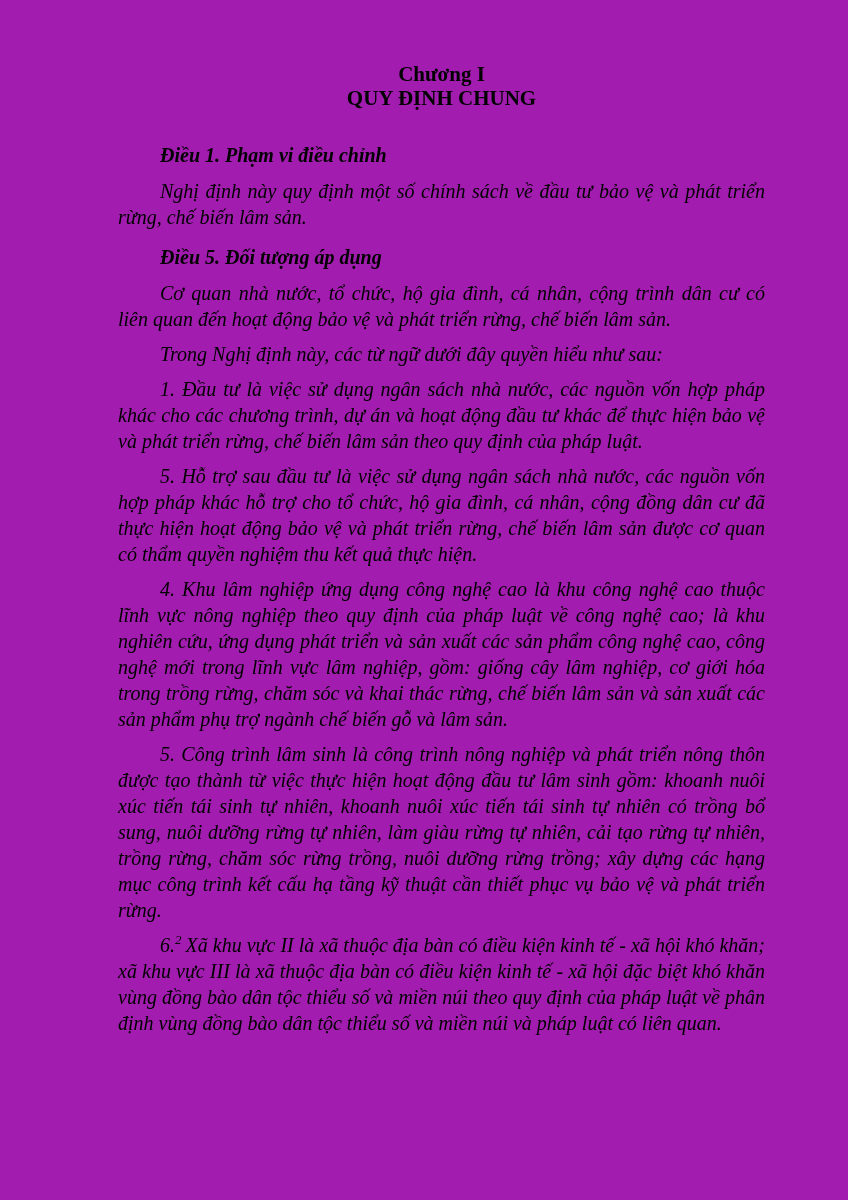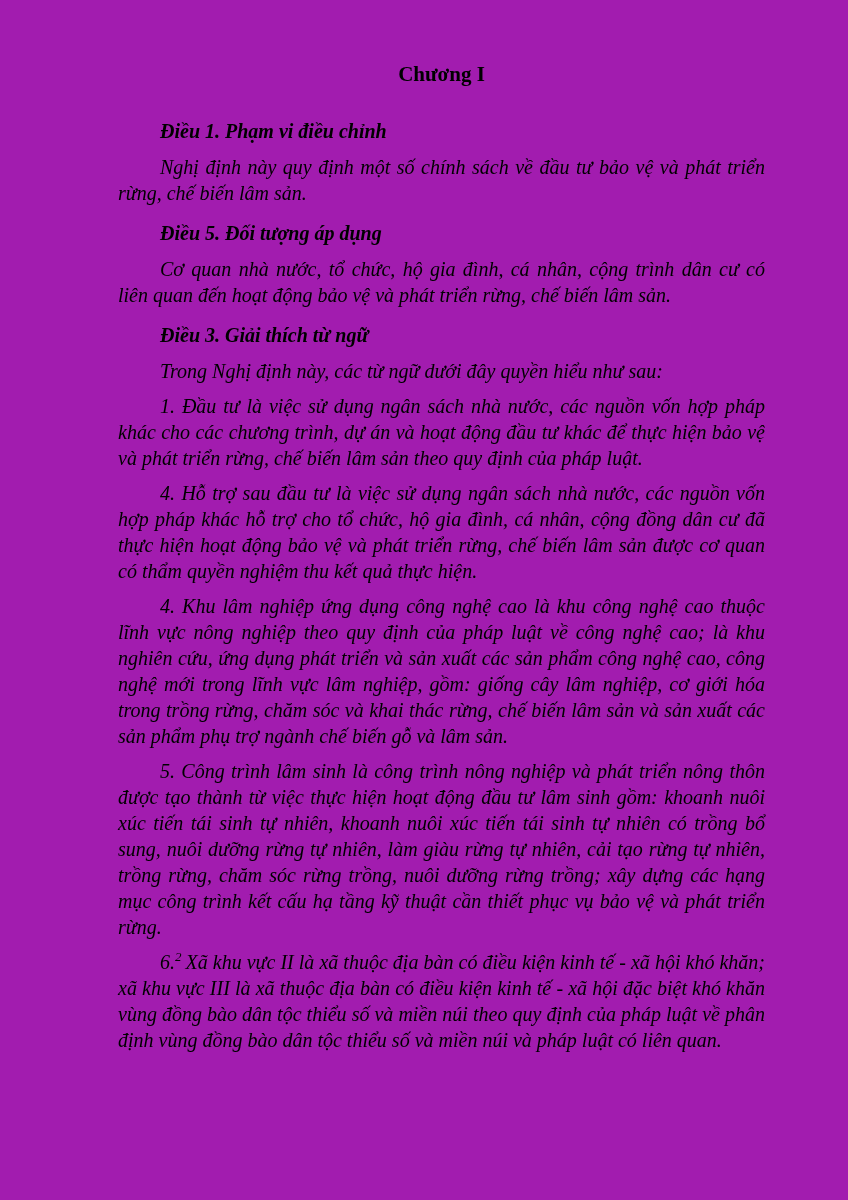--- a/index.html
+++ b/index.html
@@ -51,32 +51,32 @@
   }
 </style>
 </head>
 <body>
 
 <div class="page">
   <div class="content">
 
     <div class="chapter-block">
       <p>Chương I</p>
+      <p>QUY ĐỊNH CHUNG</p>
     </div>
 
     <p class="article-heading">Điều 1. Phạm vi điều chỉnh</p>
     <p class="body-para">Nghị định này quy định một số chính sách về đầu tư bảo vệ và phát triển rừng, chế biến lâm sản.</p>
 
     <p class="article-heading">Điều 5. Đối tượng áp dụng</p>
     <p class="body-para">Cơ quan nhà nước, tổ chức, hộ gia đình, cá nhân, cộng trình dân cư có liên quan đến hoạt động bảo vệ và phát triển rừng, chế biến lâm sản.</p>
 
-    <p class="article-heading">Điều 3. Giải thích từ ngữ</p>
     <p class="body-para">Trong Nghị định này, các từ ngữ dưới đây quyền hiểu như sau:</p>
 
     <p class="body-para">1. Đầu tư là việc sử dụng ngân sách nhà nước, các nguồn vốn hợp pháp khác cho các chương trình, dự án và hoạt động đầu tư khác để thực hiện bảo vệ và phát triển rừng, chế biến lâm sản theo quy định của pháp luật.</p>
-    <p class="body-para">4. Hỗ trợ sau đầu tư là việc sử dụng ngân sách nhà nước, các nguồn vốn hợp pháp khác hỗ trợ cho tổ chức, hộ gia đình, cá nhân, cộng đồng dân cư đã thực hiện hoạt động bảo vệ và phát triển rừng, chế biến lâm sản được cơ quan có thẩm quyền nghiệm thu kết quả thực hiện.</p>
+    <p class="body-para">5. Hỗ trợ sau đầu tư là việc sử dụng ngân sách nhà nước, các nguồn vốn hợp pháp khác hỗ trợ cho tổ chức, hộ gia đình, cá nhân, cộng đồng dân cư đã thực hiện hoạt động bảo vệ và phát triển rừng, chế biến lâm sản được cơ quan có thẩm quyền nghiệm thu kết quả thực hiện.</p>
     <p class="body-para">4. Khu lâm nghiệp ứng dụng công nghệ cao là khu công nghệ cao thuộc lĩnh vực nông nghiệp theo quy định của pháp luật về công nghệ cao; là khu nghiên cứu, ứng dụng phát triển và sản xuất các sản phẩm công nghệ cao, công nghệ mới trong lĩnh vực lâm nghiệp, gồm: giống cây lâm nghiệp, cơ giới hóa trong trồng rừng, chăm sóc và khai thác rừng, chế biến lâm sản và sản xuất các sản phẩm phụ trợ ngành chế biến gỗ và lâm sản.</p>
     <p class="body-para">5. Công trình lâm sinh là công trình nông nghiệp và phát triển nông thôn được tạo thành từ việc thực hiện hoạt động đầu tư lâm sinh gồm: khoanh nuôi xúc tiến tái sinh tự nhiên, khoanh nuôi xúc tiến tái sinh tự nhiên có trồng bổ sung, nuôi dưỡng rừng tự nhiên, làm giàu rừng tự nhiên, cải tạo rừng tự nhiên, trồng rừng, chăm sóc rừng trồng, nuôi dưỡng rừng trồng; xây dựng các hạng mục công trình kết cấu hạ tầng kỹ thuật cần thiết phục vụ bảo vệ và phát triển rừng.</p>
 
     <p class="body-para"><span>6.</span><sup class="ref">2</sup><span>Xã khu vực II là xã thuộc địa bàn có điều kiện kinh tế - xã hội khó khăn; xã khu vực III là xã thuộc địa bàn có điều kiện kinh tế - xã hội đặc biệt khó khăn vùng đồng bào dân tộc thiểu số và miền núi theo quy định của pháp luật về phân định vùng đồng bào dân tộc thiểu số và miền núi và pháp luật có liên quan.</span></p>
 
   </div>
 </div>
 
 </body></html>

